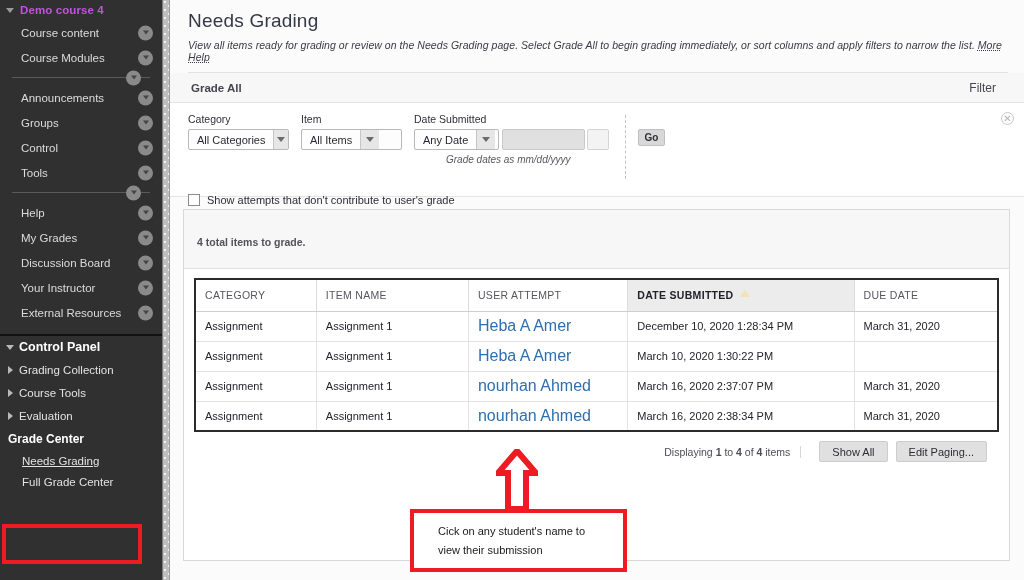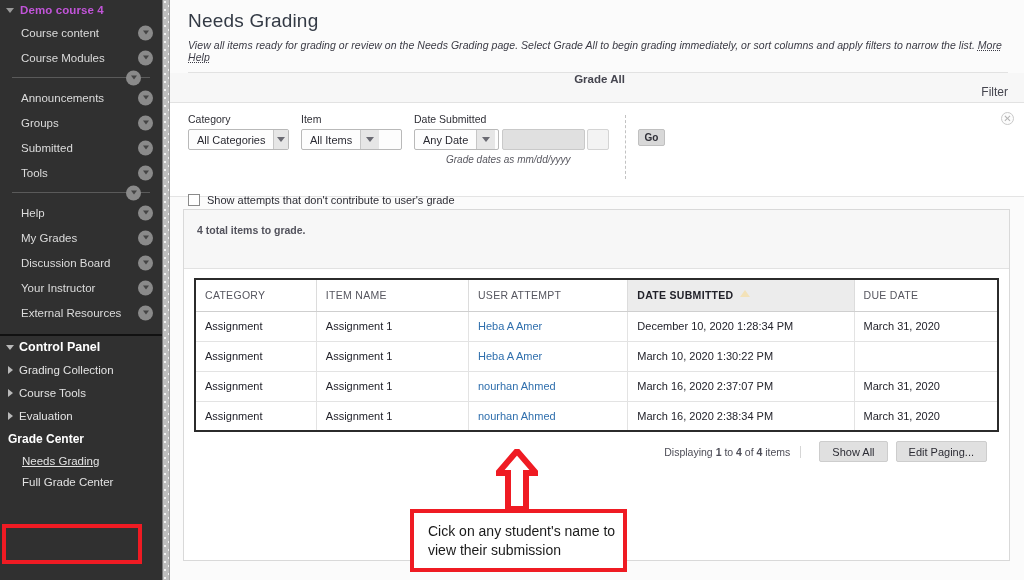--- a/index.html
+++ b/index.html
@@ -143,23 +143,22 @@
   .head-rule {
     margin-top: 9px;
     height: 1px; background: #e2e2e2;
   }
 
   .actionbar {
     position: relative;
     height: 30px;
     background: #f7f7f7;
     display: flex; align-items: center;
-    padding: 0 16px 0 21px;
+    padding: 0 28px 0 21px;
     border-bottom: 1px solid #e2e2e2;
-    flex-direction: column;
   }
   .actionbar .grade-all {
     font-size: 11.5px; color: #45454f; font-weight: bold;
   }
   .actionbar .filter {
     margin-left: auto;
     font-size: 12px; color: #45454f;
   }
 
   
@@ -262,21 +261,21 @@
     height: 352px;
     overflow: hidden;
   }
   .panel-top {
     height: 59px;
     background: #f7f7f7;
     border-bottom: 1px solid #e2e2e2;
     padding: 14px 0 0 13px;
   }
   .total-items {
-    font-size: 10.5px; font-weight: bold; color: #52525c;
+    font-size: 10.5px; font-weight: bold; color: #52525c; margin-top: 12px;
   }
 
   .table-area { padding: 9px 10px 0 10px; }
   table.grid {
     width: 100%;
     border-collapse: collapse;
     border: 2px solid #2b2b2b;
     table-layout: fixed;
   }
   table.grid thead th {
@@ -313,21 +312,21 @@
     padding-left: 9px;
     border-right: 1px solid #e3e3e3;
     border-bottom: 1px solid #e3e3e3;
     background: #fff;
     vertical-align: middle;
     white-space: nowrap;
     overflow: hidden;
   }
   table.grid tbody tr:last-child td { border-bottom: none; }
   table.grid tbody td:last-child { border-right: none; }
-  td.user a { color: #2f6fad; text-decoration: none; font-size: 11px; }
+  td.user a { color: #2f6fad; text-decoration: none; font-size: 16px; }
 
   .col-cat { width: 118px; }
   .col-item { width: 148px; }
   .col-user { width: 155px; }
   .col-date { width: 220px; }
   .col-due { width: 140px; }
 
   .paging {
     display: flex; align-items: center; justify-content: flex-end;
     padding: 9px 12px 0 0;
@@ -356,21 +355,21 @@
   }
   .anno-box {
     position: absolute;
     left: 410px; top: 509px;
     width: 217px; height: 63px;
     border: 4px solid #ef1b23;
     background: #fff;
     padding: 9px 0 0 14px;
   }
   .anno-box .l {
-    font-size: 14px; color: #1a1a1a; line-height: 19px;
+    font-size: 11px; color: #1a1a1a; line-height: 19px; margin-left: 10px;
   }
 </style>
 </head>
 <body>
 
 <div id="root">
 
   <div class="sidebar">
 
     <div class="sb-course">
@@ -403,21 +402,21 @@
           <i></i>
         </span>
     </div>
     <div class="sb-item">
       <span>Groups</span>
       <span class="sb-chevron">
           <i></i>
         </span>
     </div>
     <div class="sb-item">
-      <span>Submitted</span>
+      <span>Control</span>
       <span class="sb-chevron">
           <i></i>
         </span>
     </div>
     <div class="sb-item">
       <span>Tools</span>
       <span class="sb-chevron">
           <i></i>
         </span>
     </div>

